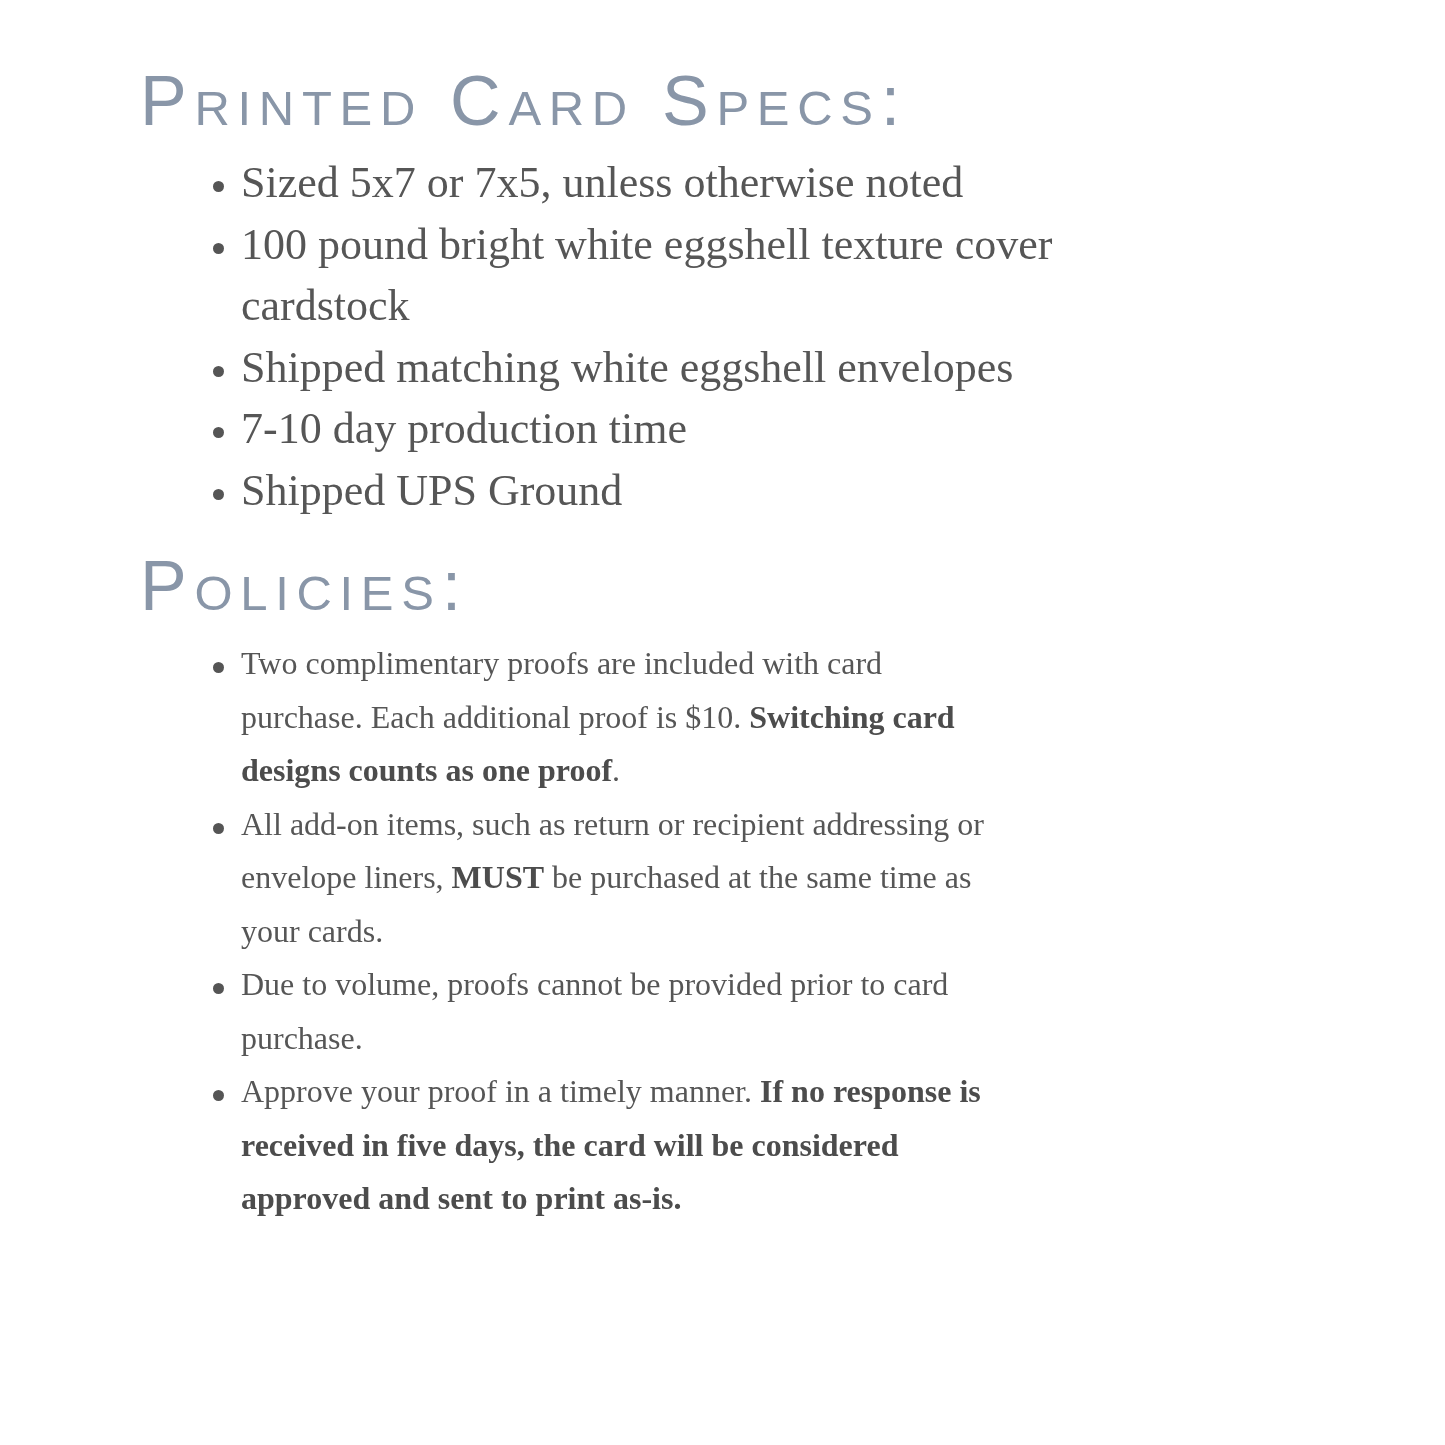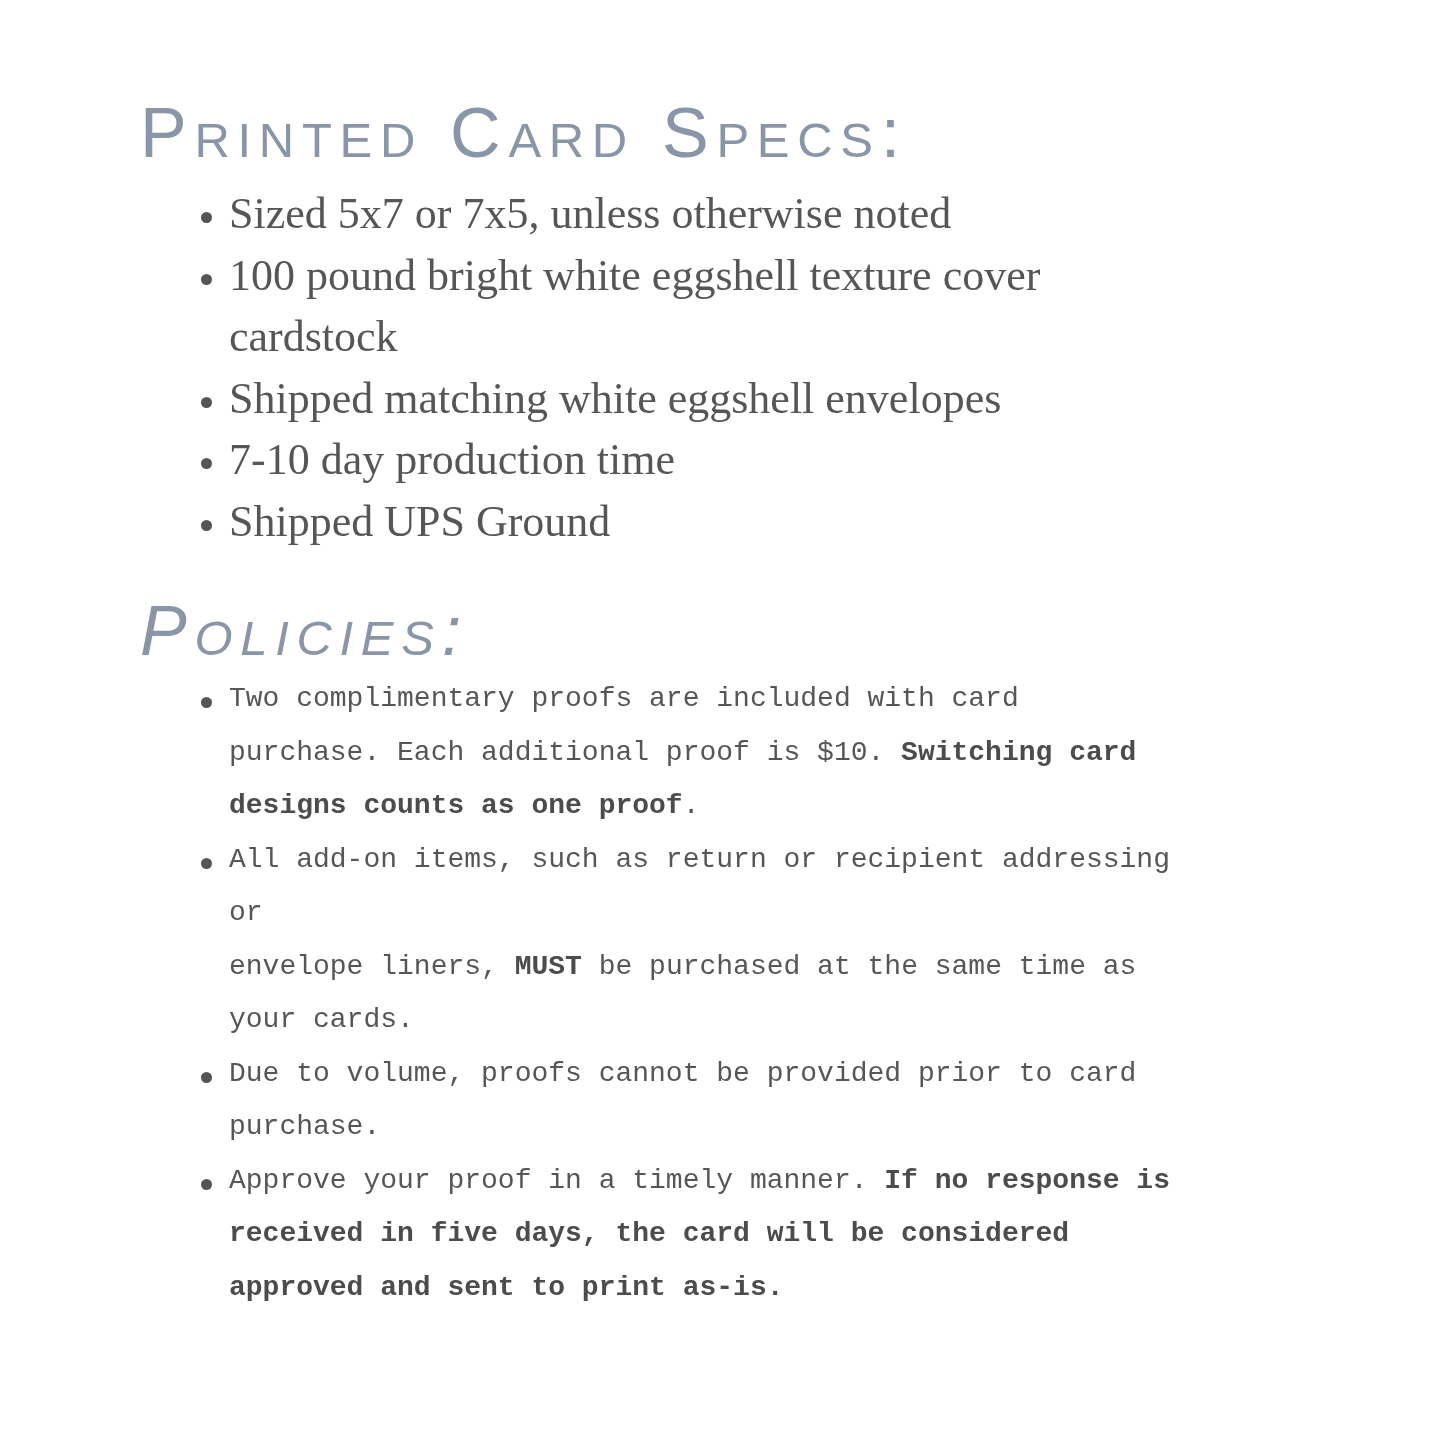--- a/index.html
+++ b/index.html
@@ -9,42 +9,41 @@
   body {
     width: 1445px;
     height: 1445px;
     background: var(--page-bg, #ffffff);
     overflow: hidden;
   }
   .page {
     box-sizing: border-box;
     width: 1259px;
     height: 1445px;
-    padding: 98px 40px 0 140px;
+    padding: 66px 40px 0 140px;
   }
   .heading {
     font-family: "Liberation Sans", sans-serif;
     font-weight: 400;
     font-size: 70px;
     line-height: 70px;
     font-variant: small-caps;
     letter-spacing: 0.11em;
     color: var(--heading-color, #8996a8);
     margin: 0;
   }
   .section-specs .heading {
     margin: 0 0 15px 0;
   }
   .section-policies .heading {
-    margin: 44px 0 6px 0;
-    font-style: italic;
+    margin: 30px 0 6px 0;
   }
   .list {
     list-style: none;
-    margin: 4px;
+    margin: 16px;
     padding: 0 0 0 85px;
     font-family: "Liberation Serif", serif;
     color: var(--body-color, #565656);
   }
   .list li {
     position: relative;
     white-space: pre-line;
   }
   .list li::before {
     content: "";
@@ -56,24 +55,23 @@
     background: var(--bullet-color, #555555);
   }
   .list-specs {
     font-size: 44px;
     line-height: 61.5px;
   }
   .list-specs li::before {
     top: 29px;
   }
   .list-policies {
-    font-size: 28px;
+    font-size: 32px;
     line-height: 53.5px;
     max-width: 1185px;
-    font-family: Liberation Mono, monospace;
   }
   .list-policies li::before {
     top: 25px;
   }
   .seg-bold {
     font-weight: 700;
     color: var(--bold-color, #4c4c4c);
   }
 </style>
 </head>

